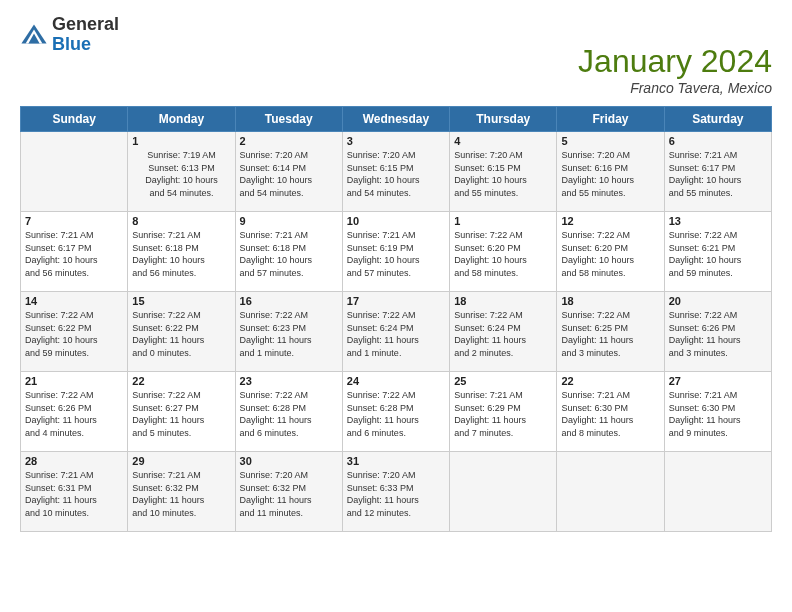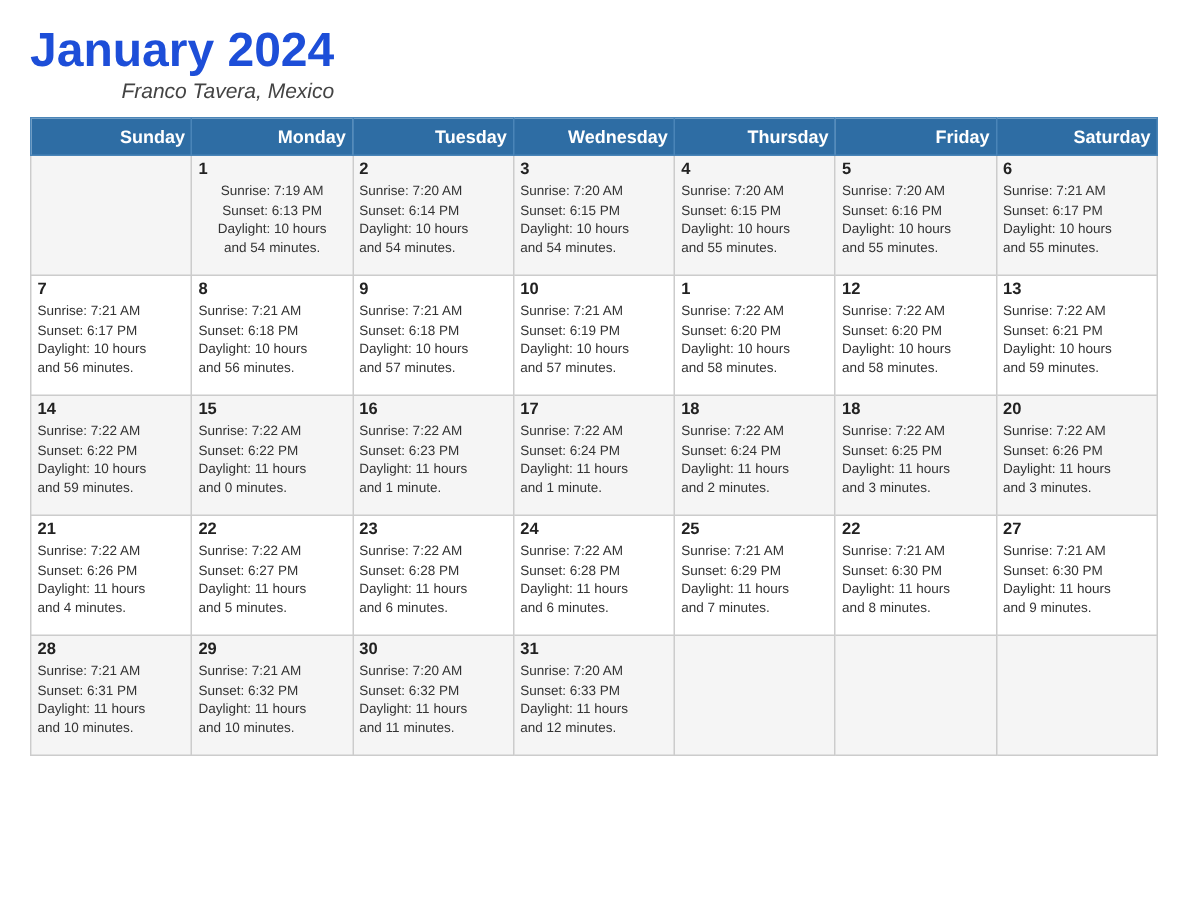--- a/index.html
+++ b/index.html
@@ -36,40 +36,41 @@
     .logo-blue { color: #1a6fb5; }
     .logo-icon {
       width: 28px;
       height: 28px;
     }
     .title-block {
       text-align: right;
     }
     .month-title {
       font-size: 32px;
-      font-weight: bold;
-      color: #1d4ed8;
+      font-weight: normal;
+      color: #4d7c0f;
+      margin-top: 28px;
     }
     .location-title {
       font-size: 14px;
       color: #444;
       font-style: italic;
     }
     table {
       width: 100%;
       border-collapse: collapse;
       table-layout: fixed;
     }
     thead tr th {
       background: #2e6da4;
       color: #fff;
       font-size: 12px;
       font-weight: bold;
       padding: 5px 4px;
-      text-align: right;
+      text-align: center;
       border: 1px solid #4a85b8;
     }
     tbody tr td {
       border: 1px solid #ccc;
       vertical-align: top;
       padding: 3px 4px;
       font-size: 9.5px;
       color: #333;
       height: 80px;
     }
@@ -90,20 +91,31 @@
       font-size: 9px;
       color: #333;
       line-height: 1.4;
     }
   </style>
 </head>
 <body>
 
 <div class="page">
   <div class="header">
+    <div class="logo">
+      <svg class="logo-icon" viewBox="0 0 40 40">
+        <polygon points="20,5 38,32 2,32" fill="#2e6da4"></polygon>
+        <polygon points="20,12 32,32 8,32" fill="#fff"></polygon>
+        <polygon points="20,18 28,32 12,32" fill="#2e6da4"></polygon>
+      </svg>
+      <div class="logo-text">
+        <span class="logo-general">General</span><br>
+        <span class="logo-blue">Blue</span>
+      </div>
+    </div>
     <div class="title-block">
       <div class="month-title">January 2024</div>
       <div class="location-title">Franco Tavera, Mexico</div>
     </div>
   </div>
 
   <table>
     <thead>
       <tr>
         <th>Sunday</th>

